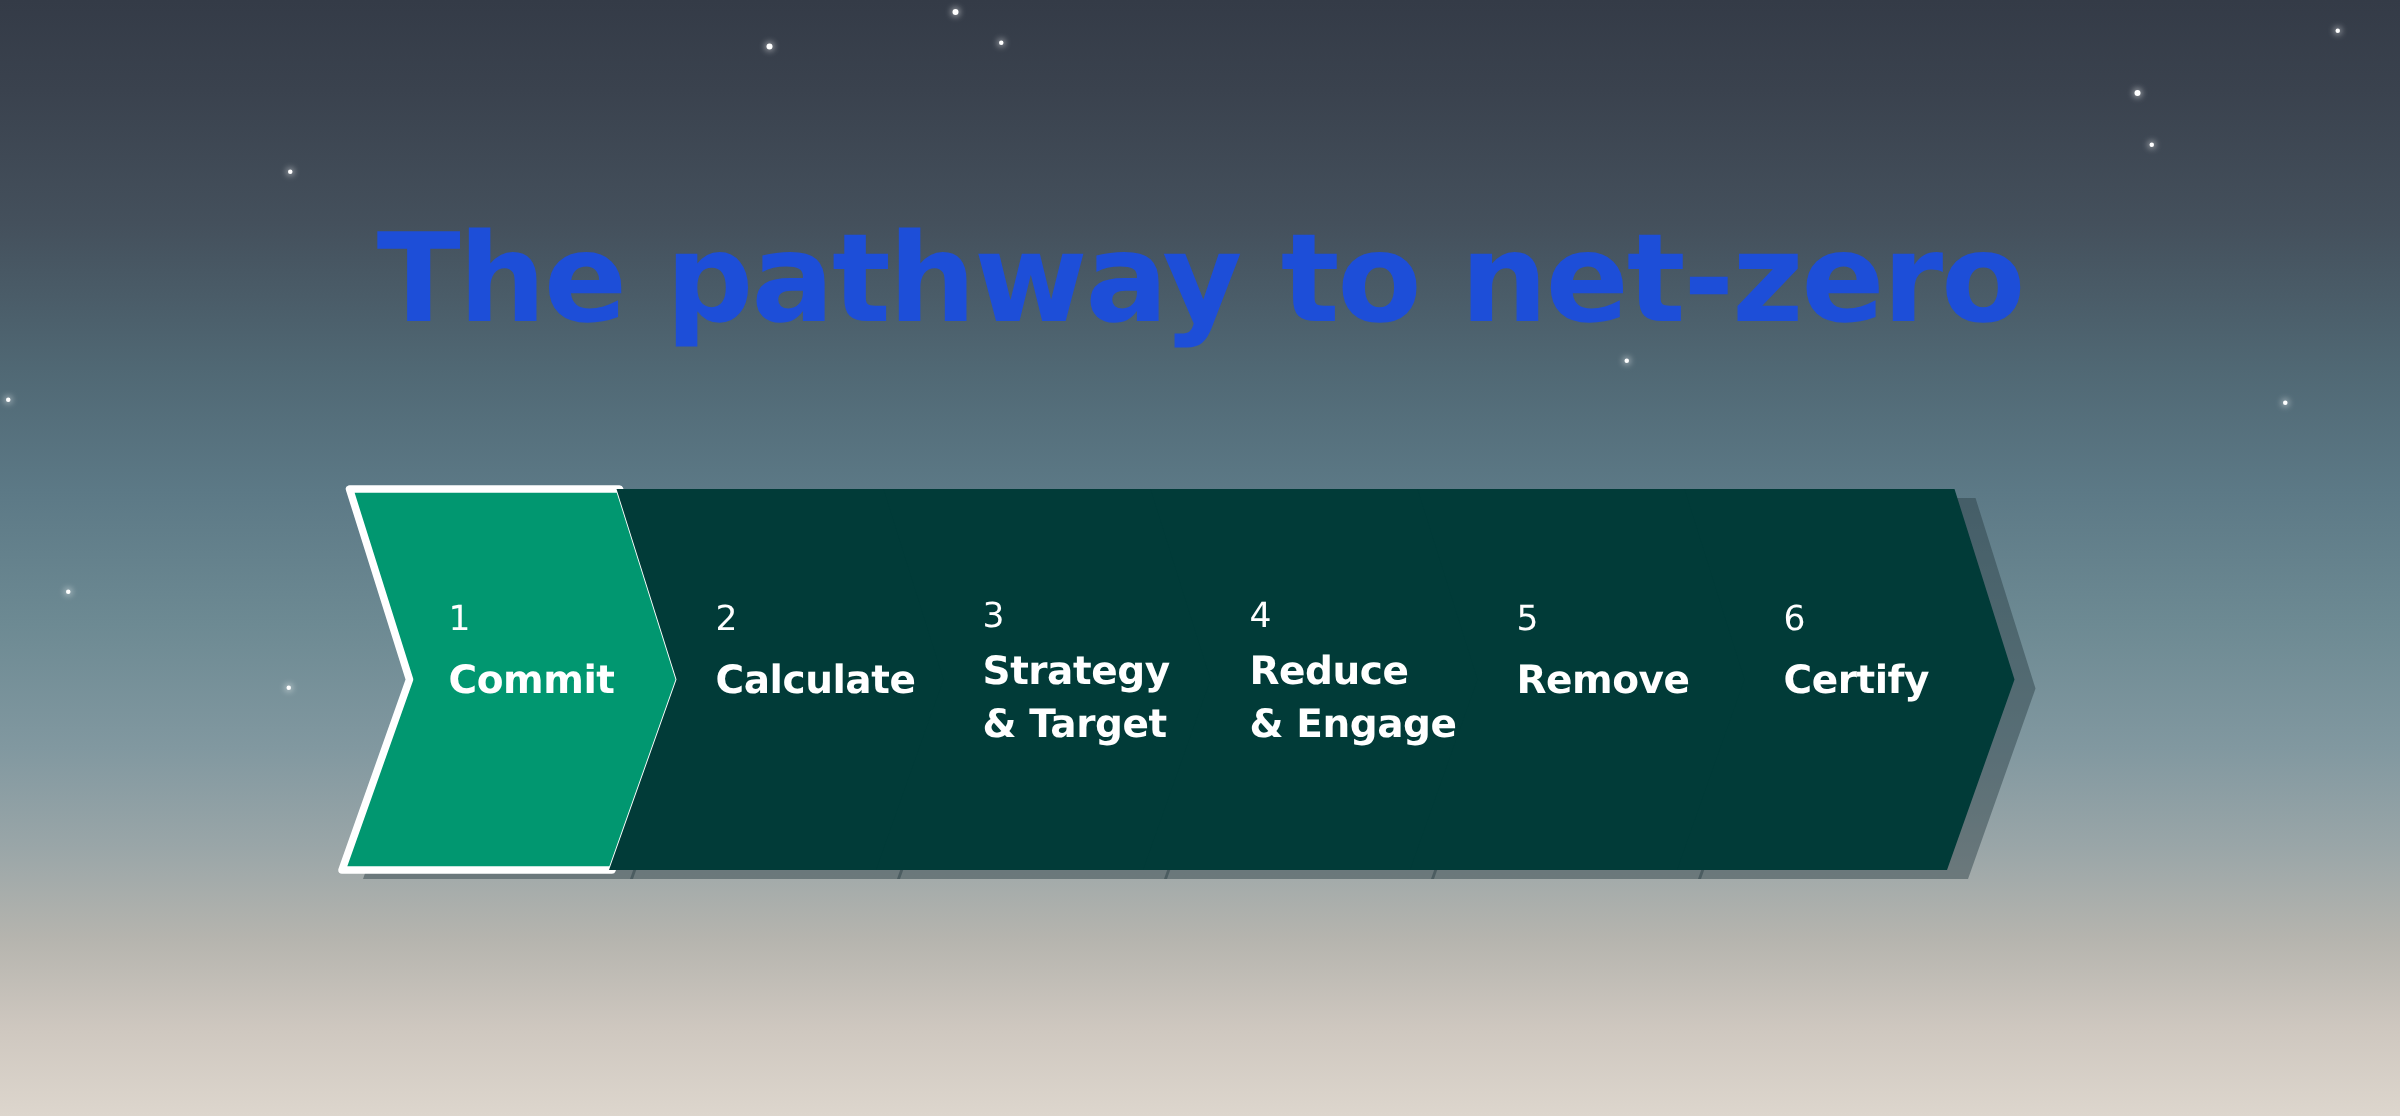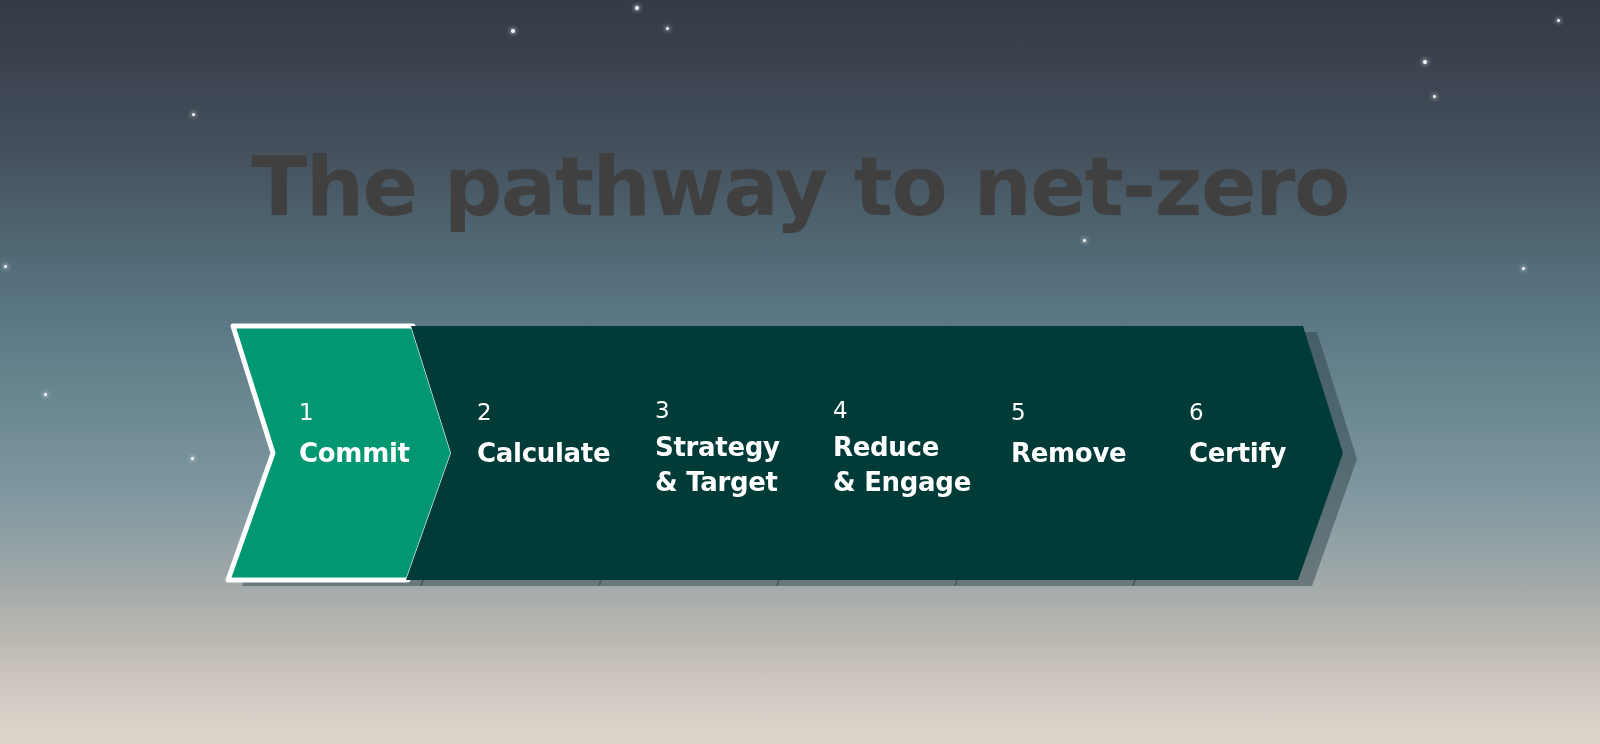--- a/index.html
+++ b/index.html
@@ -44,21 +44,21 @@
     top:138px;
     text-align:center;
   }
   .title{
     display:inline-block;
     font-family:"DejaVu Sans", sans-serif;
     font-size:82px;
     line-height:98px;
     font-weight:700;
     letter-spacing:-1.5px;
-    color:#404040;
+    color:#1d4ed8;
     white-space:nowrap;
   }
 
   
   .pathway{
     position:absolute;
     left:0; top:310px;
     width:1600px;
     height:290px;
   }

